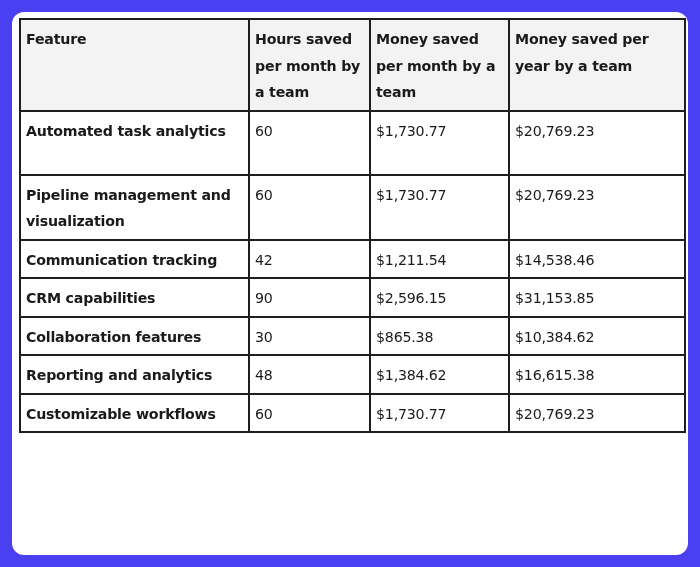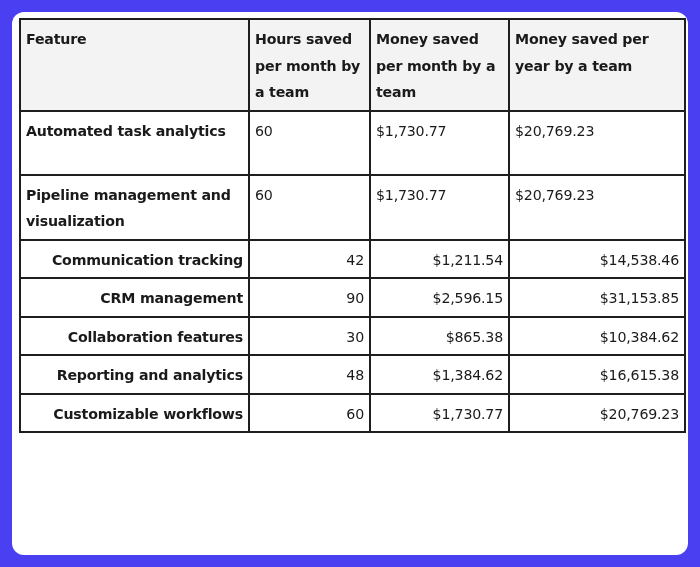--- a/index.html
+++ b/index.html
@@ -18,21 +18,21 @@
   }
   th, td {
     border:2px solid #1e1e1e; padding:6px 5px 4px 5px;
     vertical-align:top; text-align:left; line-height:26.5px;
     letter-spacing:-0.2px;
   }
   th { background:#f3f3f3; font-weight:bold; height:78px; }
   td { font-weight:normal; }
   td.feat { font-weight:bold; }
   tr.two td { height:52px; }
-  tr.one td { height:26px;text-align:right; }
+  tr.one td { height:26px; }
   col.c1 { width:229px; } col.c2 { width:121px; } col.c3 { width:139px; } col.c4 { width:176px; }
 </style>
 </head>
 <body>
 
 <div class="card">
   <table>
     <colgroup>
         <col class="c1">
         <col class="c2">
@@ -60,21 +60,21 @@
         <td>$1,730.77</td>
         <td>$20,769.23</td>
       </tr>
       <tr class="one">
         <td class="feat">Communication tracking</td>
         <td>42</td>
         <td>$1,211.54</td>
         <td>$14,538.46</td>
       </tr>
       <tr class="one">
-        <td class="feat">CRM management</td>
+        <td class="feat">CRM capabilities</td>
         <td>90</td>
         <td>$2,596.15</td>
         <td>$31,153.85</td>
       </tr>
       <tr class="one">
         <td class="feat">Collaboration features</td>
         <td>30</td>
         <td>$865.38</td>
         <td>$10,384.62</td>
       </tr>

